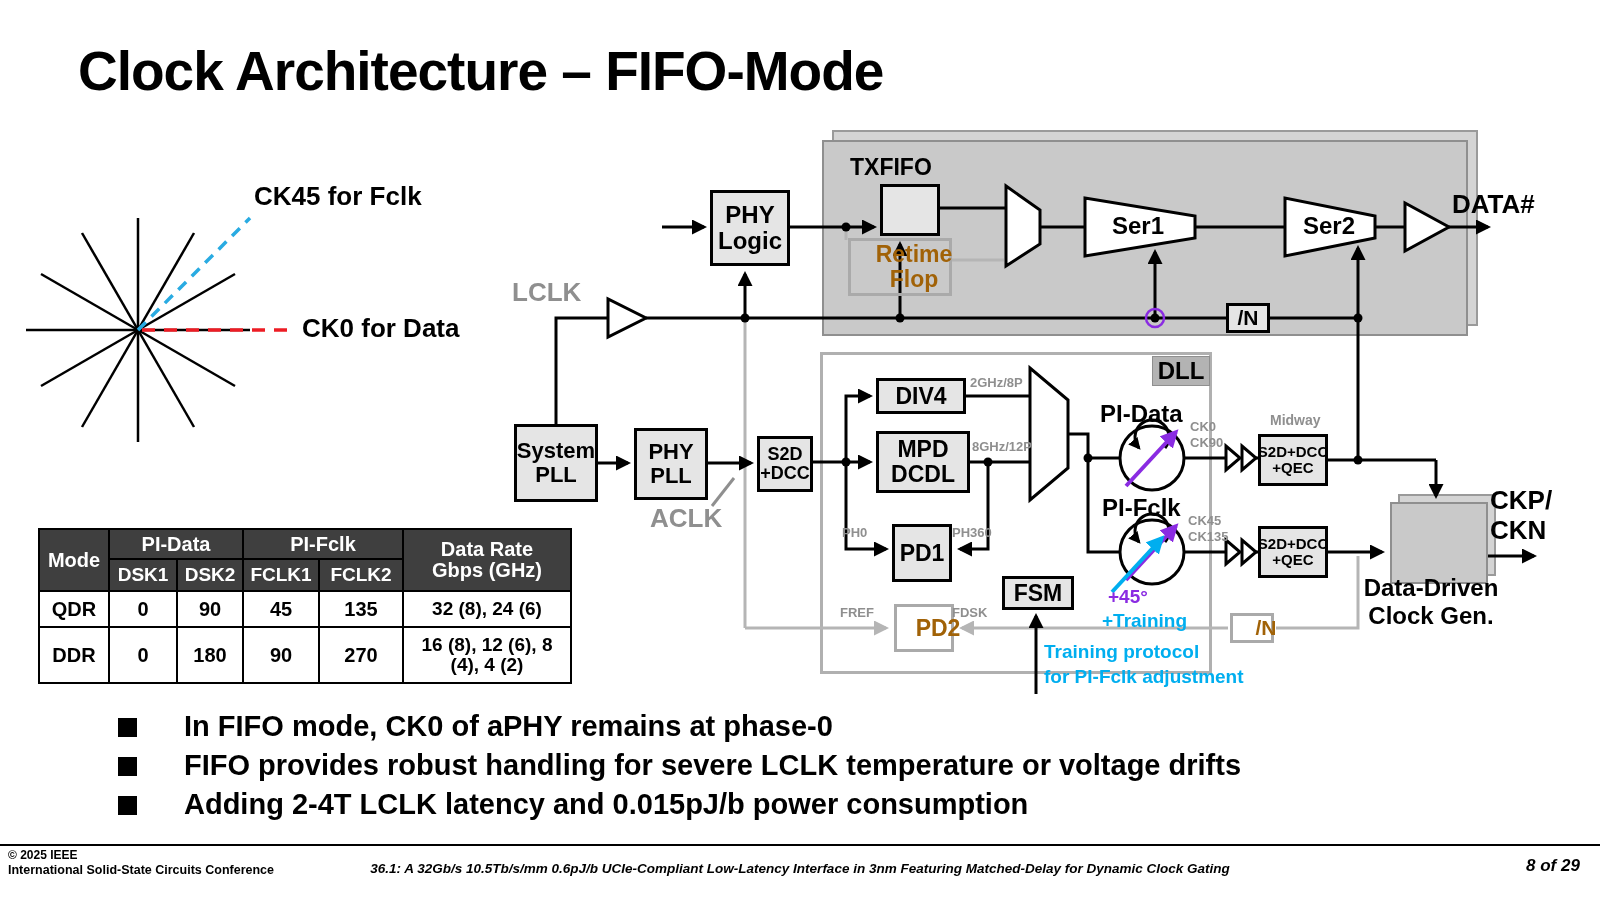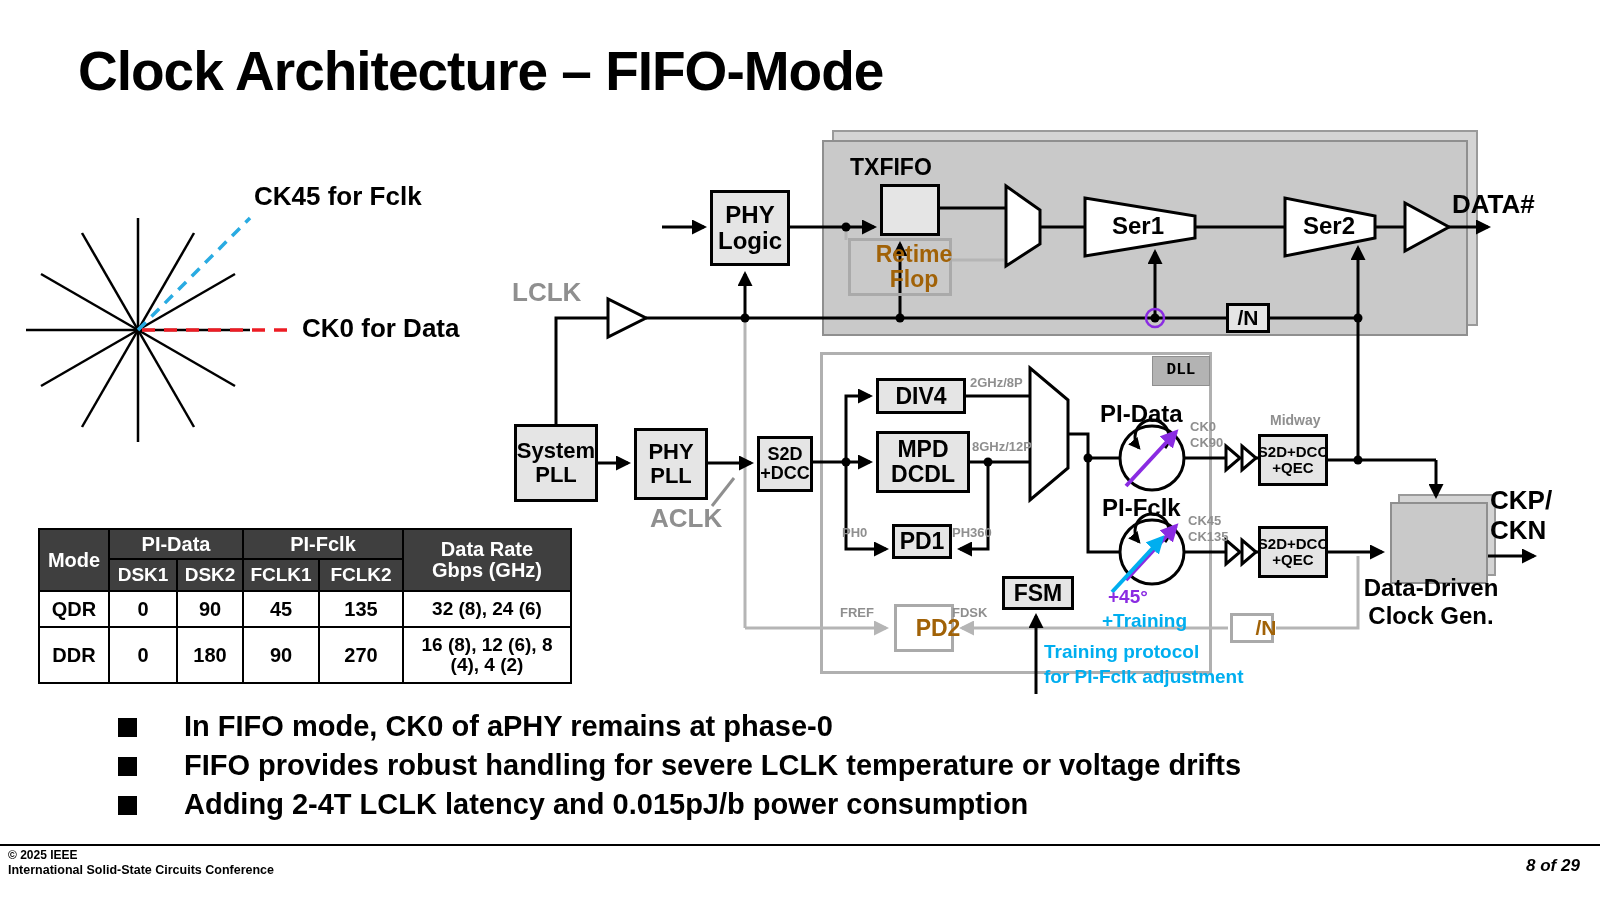--- a/index.html
+++ b/index.html
@@ -177,24 +177,24 @@
   <div class="box" style="left:514px;top:424px;width:84px;height:78px;font-size:22px;">System
 PLL</div>
   <div class="box" style="left:634px;top:428px;width:74px;height:72px;font-size:22px;">PHY
 PLL</div>
   <div class="box" style="left:757px;top:436px;width:56px;height:56px;font-size:18px;">S2D
 +DCC</div>
 
   <div class="box" style="left:876px;top:378px;width:90px;height:36px;font-size:23px;">DIV4</div>
   <div class="box" style="left:876px;top:431px;width:94px;height:62px;font-size:23px;">MPD
 DCDL</div>
-  <div class="box" style="left:892px;top:524px;width:60px;height:35px;font-size:23px;">PD1</div>
+  <div class="box" style="left:892px;top:524px;width:60px;height:58px;font-size:23px;">PD1</div>
   <div class="box" style="left:1002px;top:576px;width:72px;height:34px;font-size:23px;">FSM</div>
   <div class="box ghost" style="left:894px;top:604px;width:60px;height:48px;font-size:23px;background:#fff;">PD2</div>
-  <div class="box" style="left:1152px;top:356px;width:58px;height:30px;font-size:16px;background:#b3b3b3;border:1px solid #8f8f8f;font-family:Liberation Mono, monospace;">DLL</div>
+  <div class="box" style="left:1152px;top:356px;width:58px;height:30px;font-size:24px;background:#b3b3b3;border:1px solid #8f8f8f;">DLL</div>
   <div class="box ghost" style="left:1230px;top:613px;width:44px;height:30px;font-size:21px;background:#fff;">/N</div>
 
   <div class="lbl" style="left:1100px;top:400px;font-size:24px;">PI-Data</div>
   <div class="lbl" style="left:1102px;top:494px;font-size:24px;">PI-Fclk</div>
 
   <div class="box" style="left:1258px;top:434px;width:70px;height:52px;font-size:15px;">S2D+DCC
 +QEC</div>
   <div class="box" style="left:1258px;top:526px;width:70px;height:52px;font-size:15px;">S2D+DCC
 +QEC</div>
 
@@ -271,15 +271,16 @@
     <div class="bt">FIFO provides robust handling for severe LCLK temperature or voltage drifts</div>
   </div>
   <div class="bullet" style="left:118px;top:788px;">
     <div class="sq"></div>
     <div class="bt">Adding 2-4T LCLK latency and 0.015pJ/b power consumption</div>
   </div>
 
   <div class="abs" style="left:0;top:844px;width:1600px;border-top:2px solid #000;z-index:3;"></div>
   <div class="lbl" style="left:8px;top:849px;font-size:12px;">© 2025 IEEE</div>
   <div class="lbl" style="left:8px;top:863px;font-size:12.5px;">International Solid-State Circuits Conference</div>
+  <div class="lbl" style="left:300px;top:861px;width:1000px;text-align:center;font-size:13.5px;font-style:italic;">36.1: A 32Gb/s 10.5Tb/s/mm 0.6pJ/b UCIe-Compliant Low-Latency Interface in 3nm Featuring Matched-Delay for Dynamic Clock Gating</div>
   <div class="lbl" style="left:1492px;top:856px;font-size:17px;font-style:italic;margin-left:34px;">8 of 29</div>
 
 </div>
 
 </body></html>

